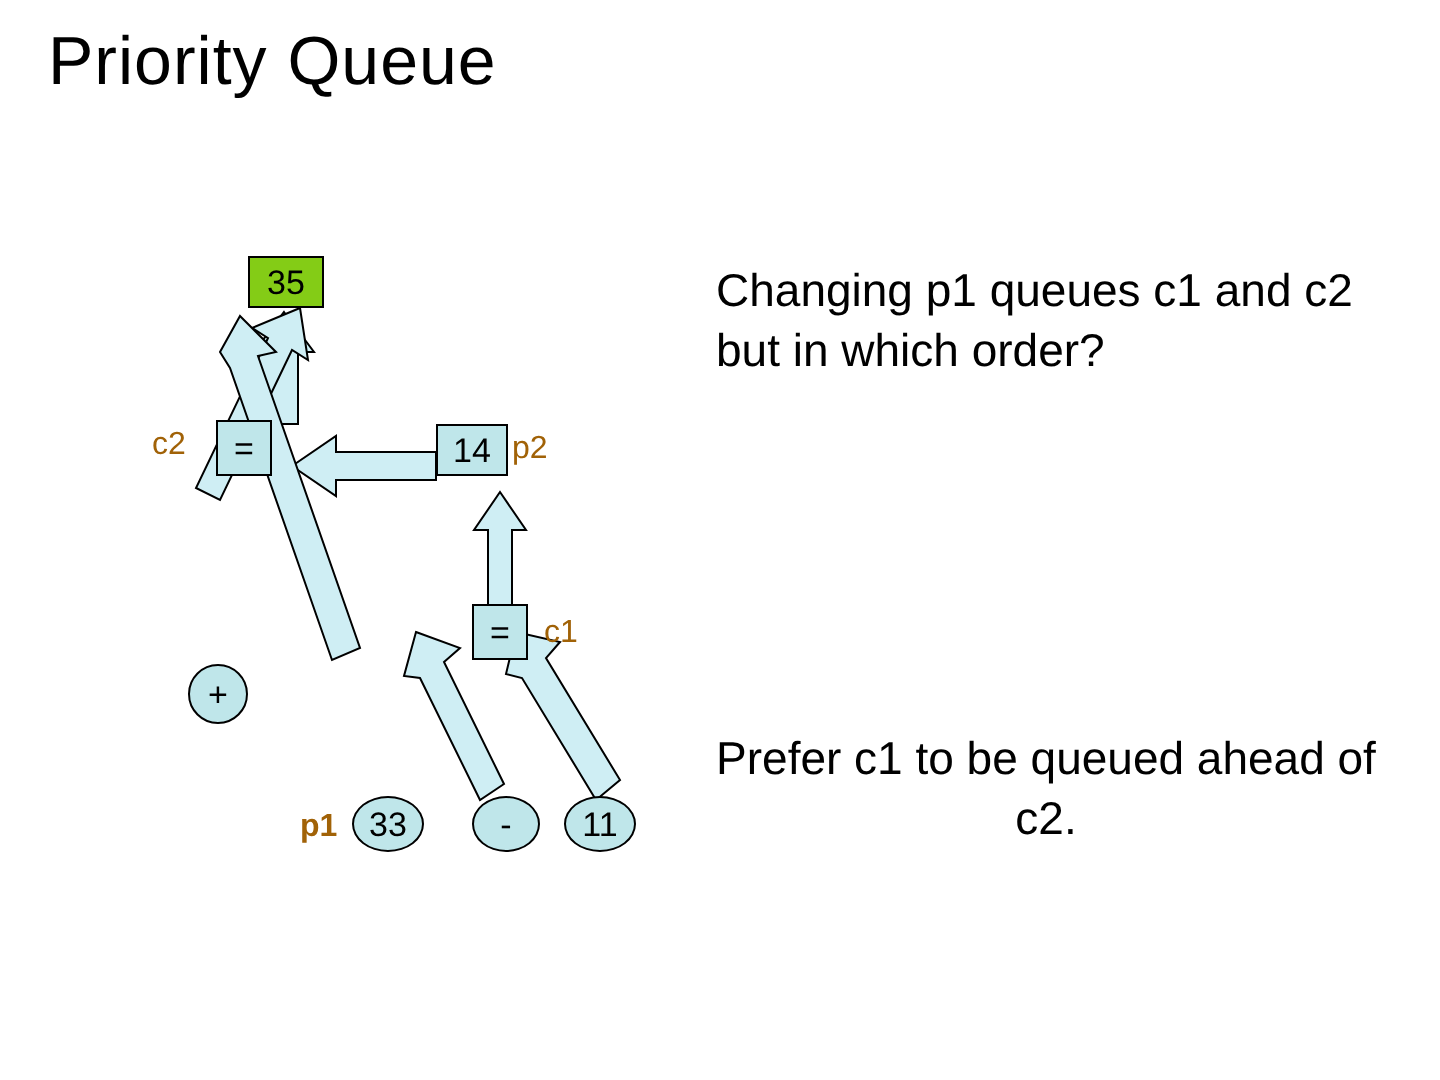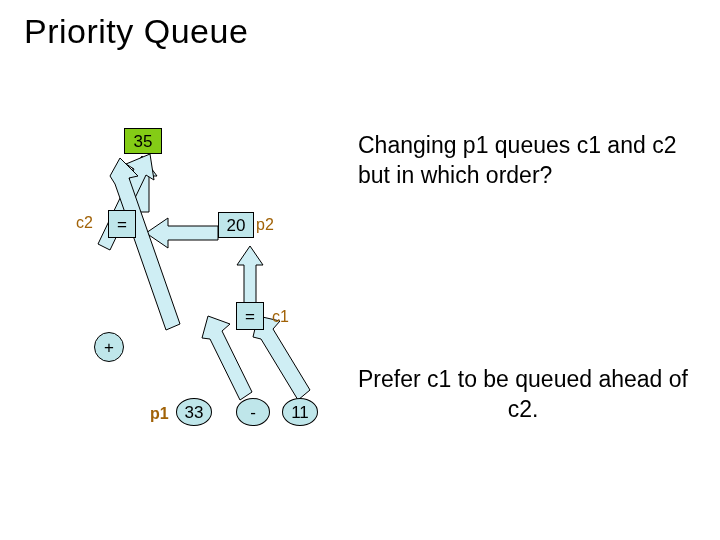--- a/index.html
+++ b/index.html
@@ -123,21 +123,21 @@
 
     <div class="sidelabel" style="left:16px; top:94px;">
       <span>c2</span>
     </div>
 
     <div class="node blue" style="left:48px; top:90px; width:28px; height:28px;">
       <span>=</span>
     </div>
 
     <div class="node blue" style="left:158px; top:92px; width:36px; height:26px;">
-      <span>20</span>
+      <span>14</span>
     </div>
 
     <div class="sidelabel" style="left:196px; top:96px;text-align:center;">
       <span>p2</span>
     </div>
 
     <div class="node blue" style="left:176px; top:182px; width:28px; height:28px;">
       <span>=</span>
     </div>
 

